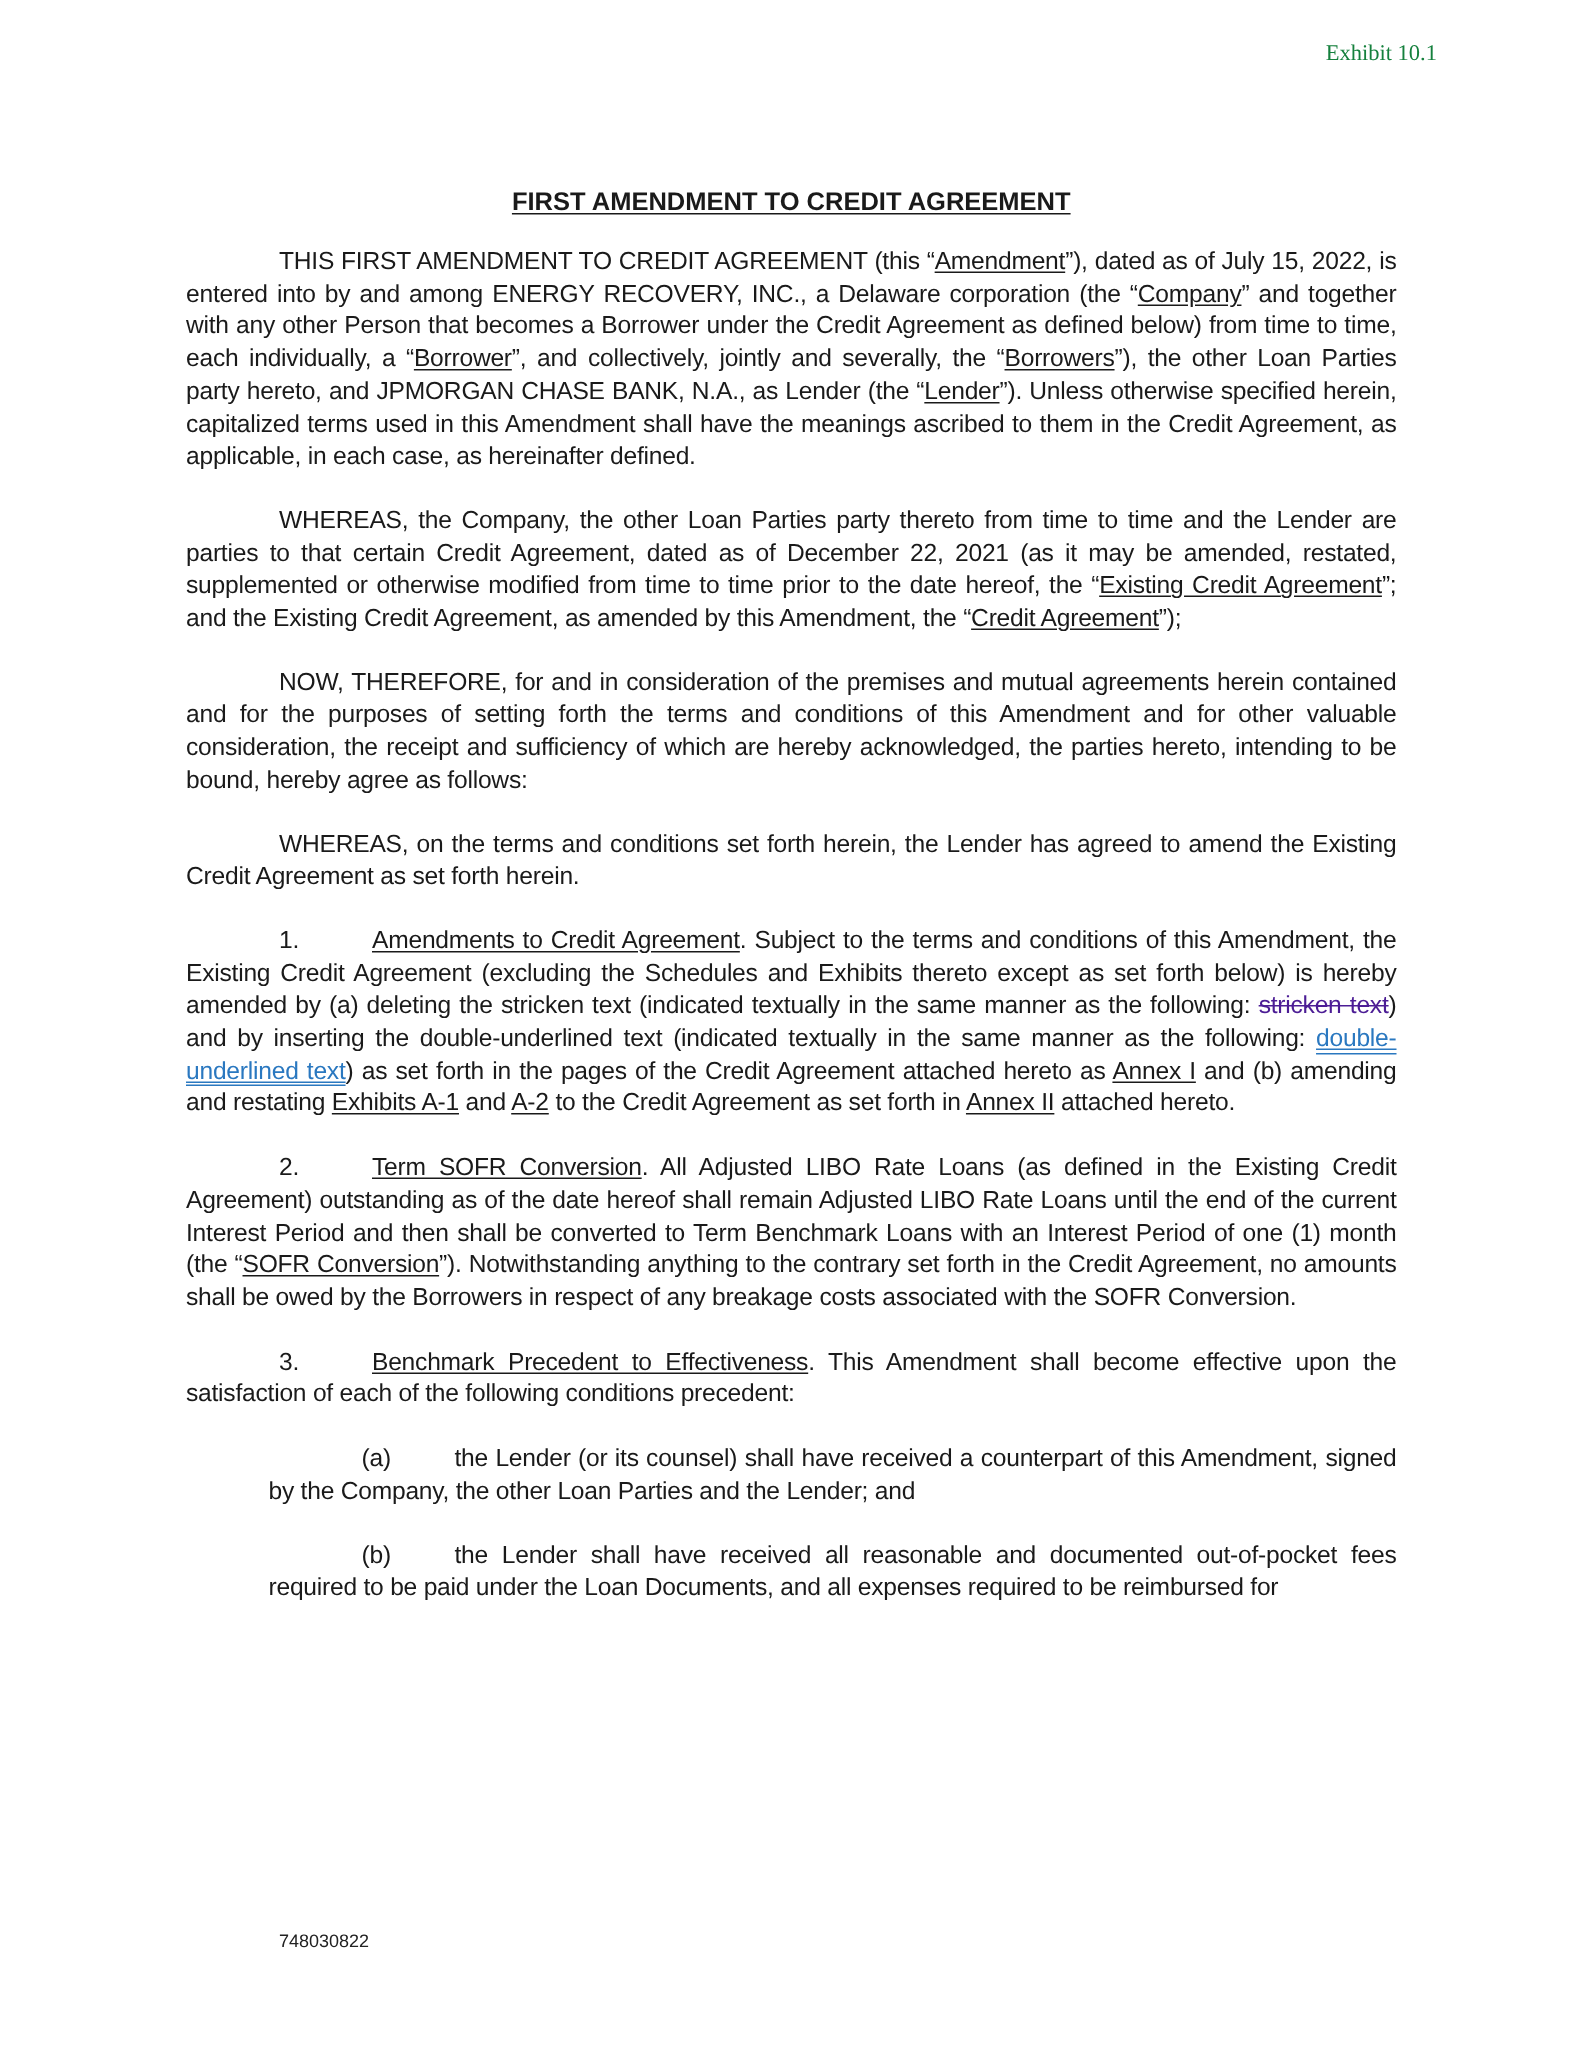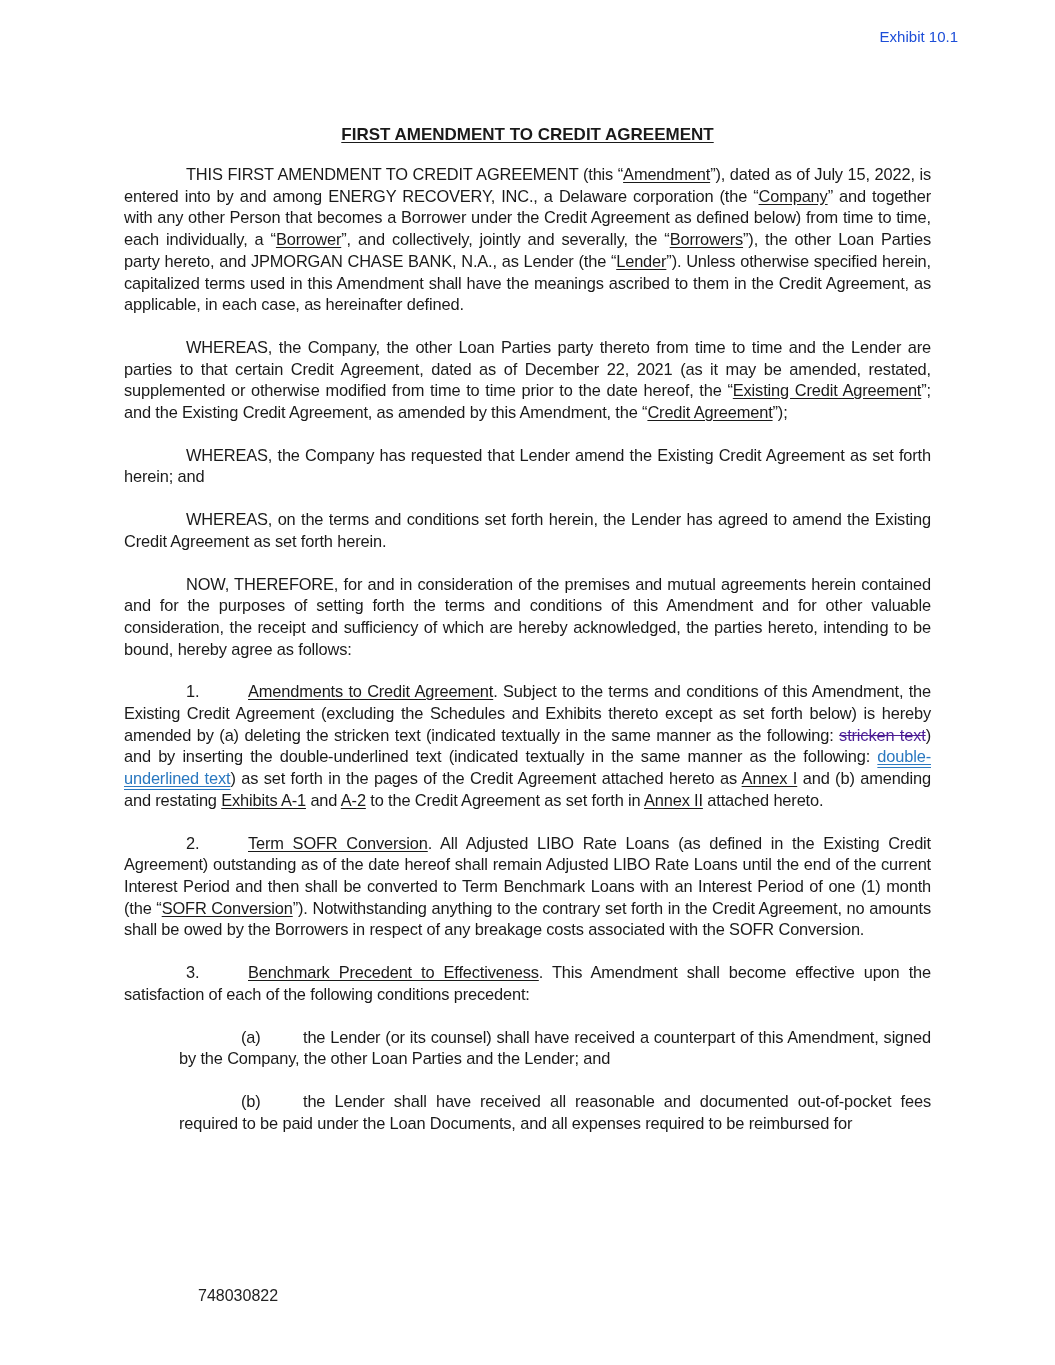--- a/index.html
+++ b/index.html
@@ -9,21 +9,22 @@
       position: relative;
       overflow: hidden;
       font-family: "Liberation Sans", sans-serif;
       color: #1a1a1a;
     }
     .exhibit {
       position: absolute;
       top: 28px;
       right: 97px;
       font-size: 15px;
-      color: #1d4ed8;
+      color: #15803d;
+      font-family: Liberation Serif, serif;
     }
     .page {
       position: absolute;
       left: 124px;
       top: 124px;
       width: 807px;
     }
     .title {
       text-align: center;
       font-size: 17px;
@@ -44,43 +45,42 @@
     .u { text-decoration: underline; text-underline-offset: 2px; }
     .num { display: inline-block; width: 62px; text-indent: 0; }
     .strike { color: #4c1d95; text-decoration: line-through; }
     .dbl { color: #2a78c0; text-decoration: underline double; text-underline-offset: 2px; }
     .sub {
       margin-left: 55px;
       text-indent: 62px;
     }
     .footer {
       position: absolute;
-      left: 198px;
+      left: 186px;
       top: 1287px;
-      font-size: 16px;
+      font-size: 12px;
       color: #222;
     }
   </style>
 </head>
 <body>
 
 <div class="exhibit">Exhibit 10.1</div>
 
 <div class="page">
   <div class="title">FIRST AMENDMENT TO CREDIT AGREEMENT</div>
 
   <p class="indent"><span>THIS FIRST AMENDMENT TO CREDIT AGREEMENT (this “</span><span class="u">Amendment</span><span>”), dated as of July 15, 2022, is entered into by and among ENERGY RECOVERY, INC., a Delaware corporation (the “</span><span class="u">Company</span><span>” and together with any other Person that becomes a Borrower under the Credit Agreement as defined below) from time to time, each individually, a “</span><span class="u">Borrower</span><span>”, and collectively, jointly and severally, the “</span><span class="u">Borrowers</span><span>”), the other Loan Parties party hereto, and JPMORGAN CHASE BANK, N.A., as Lender (the “</span><span class="u">Lender</span><span>”).  Unless otherwise specified herein, capitalized terms used in this Amendment shall have the meanings ascribed to them in the Credit Agreement, as applicable, in each case, as hereinafter defined.</span></p>
 
   <p class="indent"><span>WHEREAS, the Company, the other Loan Parties party thereto from time to time and the Lender are parties to that certain Credit Agreement, dated as of December 22, 2021 (as it may be amended, restated, supplemented or otherwise modified from time to time prior to the date hereof, the “</span><span class="u">Existing Credit Agreement</span><span>”; and the Existing Credit Agreement, as amended by this Amendment, the “</span><span class="u">Credit Agreement</span><span>”);</span></p>
 
-  <p class="indent">WHEREAS, the Company has requested that Lender amend the Existing Credit Agreement as set forth herein; and</p>
+
+  <p class="indent">NOW, THEREFORE, for and in consideration of the premises and mutual agreements herein contained and for the purposes of setting forth the terms and conditions of this Amendment and for other valuable consideration, the receipt and sufficiency of which are hereby acknowledged, the parties hereto, intending to be bound, hereby agree as follows:</p>
 
   <p class="indent">WHEREAS, on the terms and conditions set forth herein, the Lender has agreed to amend the Existing Credit Agreement as set forth herein.</p>
-
-  <p class="indent">NOW, THEREFORE, for and in consideration of the premises and mutual agreements herein contained and for the purposes of setting forth the terms and conditions of this Amendment and for other valuable consideration, the receipt and sufficiency of which are hereby acknowledged, the parties hereto, intending to be bound, hereby agree as follows:</p>
 
   <p class="indent"><span class="num">1.</span><span class="u">Amendments to Credit Agreement</span><span>.  Subject to the terms and conditions of this Amendment, the Existing Credit Agreement (excluding the Schedules and Exhibits thereto except as set forth below) is hereby amended by (a) deleting the stricken text (indicated textually in the same manner as the following:  </span><span class="strike">stricken text</span><span>) and by inserting the double-underlined text (indicated textually in the same manner as the following:  </span><span class="dbl">double-underlined text</span><span>) as set forth in the pages of the Credit Agreement attached hereto as </span><span class="u">Annex I</span><span> and (b) amending and restating </span><span class="u">Exhibits A-1</span><span> and </span><span class="u">A-2</span><span> to the Credit Agreement as set forth in </span><span class="u">Annex II</span><span> attached hereto.</span></p>
 
   <p class="indent"><span class="num">2.</span><span class="u">Term SOFR Conversion</span><span>.  All Adjusted LIBO Rate Loans (as defined in the Existing Credit Agreement) outstanding as of the date hereof shall remain Adjusted LIBO Rate Loans until the end of the current Interest Period and then shall be converted to Term Benchmark Loans with an Interest Period of one (1) month (the “</span><span class="u">SOFR Conversion</span><span>”).  Notwithstanding anything to the contrary set forth in the Credit Agreement, no amounts shall be owed by the Borrowers in respect of any breakage costs associated with the SOFR Conversion.</span></p>
 
   <p class="indent"><span class="num">3.</span><span class="u">Benchmark Precedent to Effectiveness</span><span>.  This Amendment shall become effective upon the satisfaction of each of the following conditions precedent:</span></p>
 
   <p class="sub"><span class="num">(a)</span><span>the Lender (or its counsel) shall have received a counterpart of this Amendment, signed by the Company, the other Loan Parties and the Lender; and</span></p>
 
   <p class="sub"><span class="num">(b)</span><span>the Lender shall have received all reasonable and documented out-of-pocket fees required to be paid under the Loan Documents, and all expenses required to be reimbursed for</span></p>

